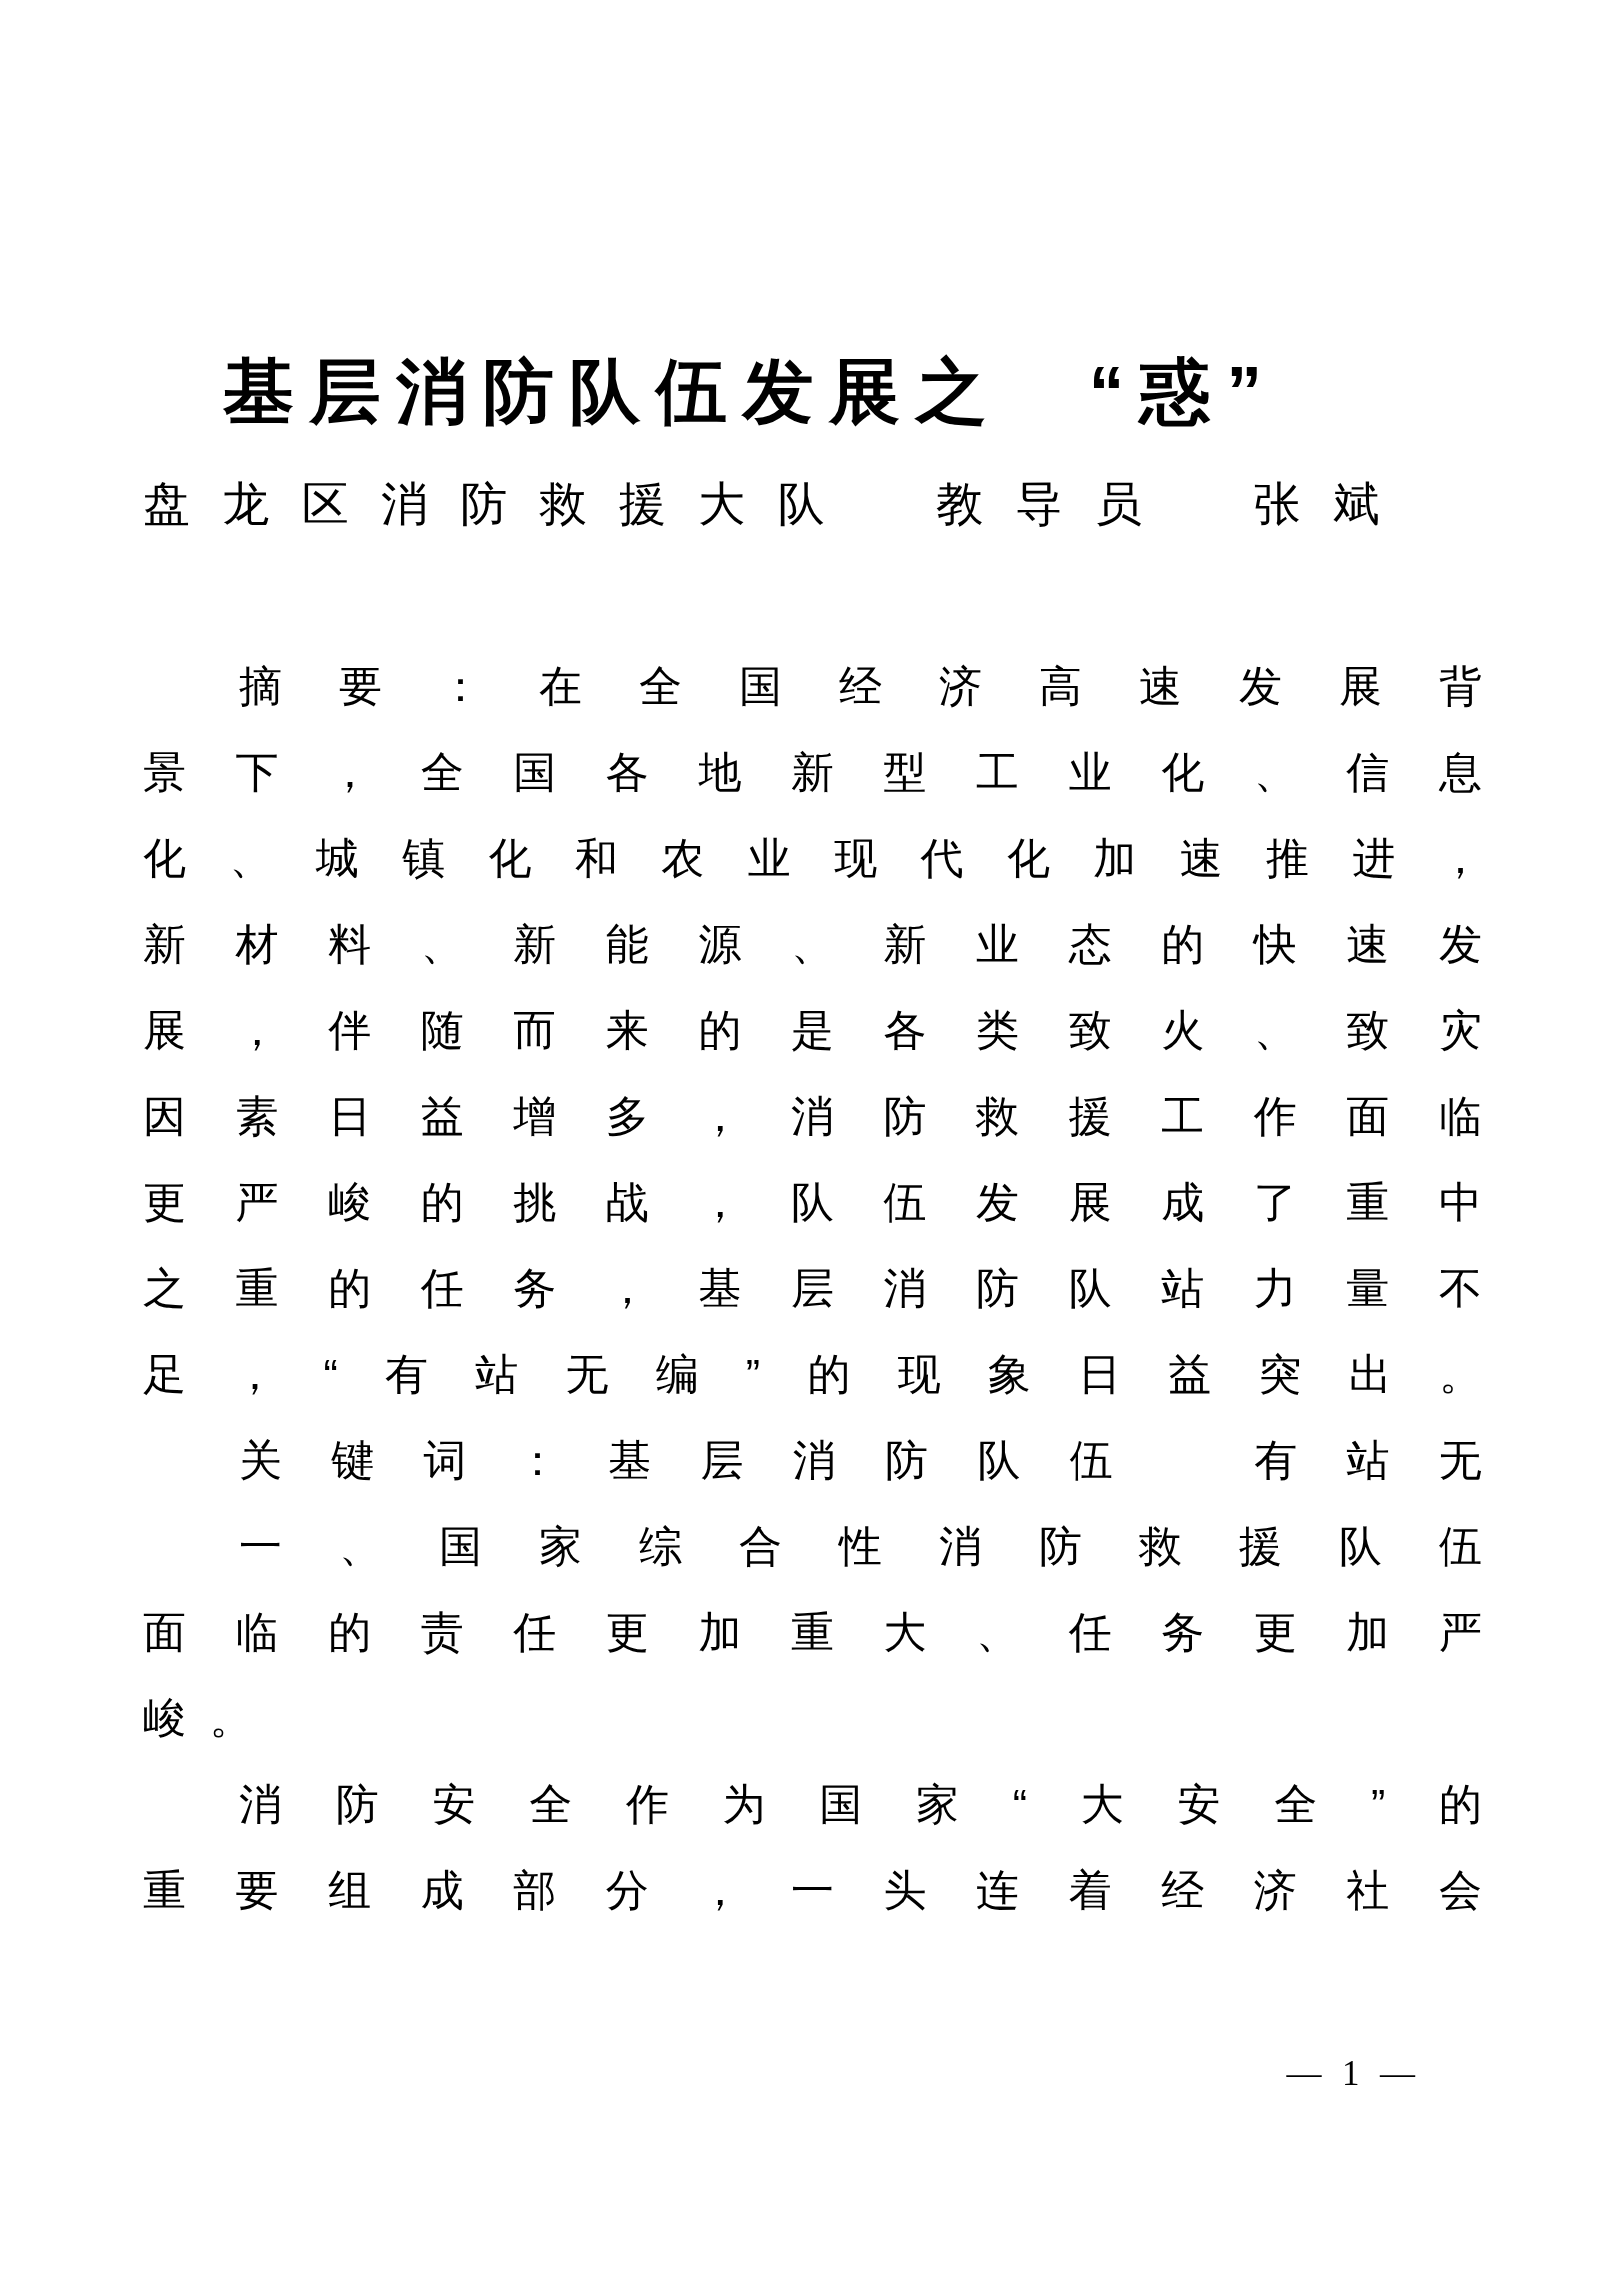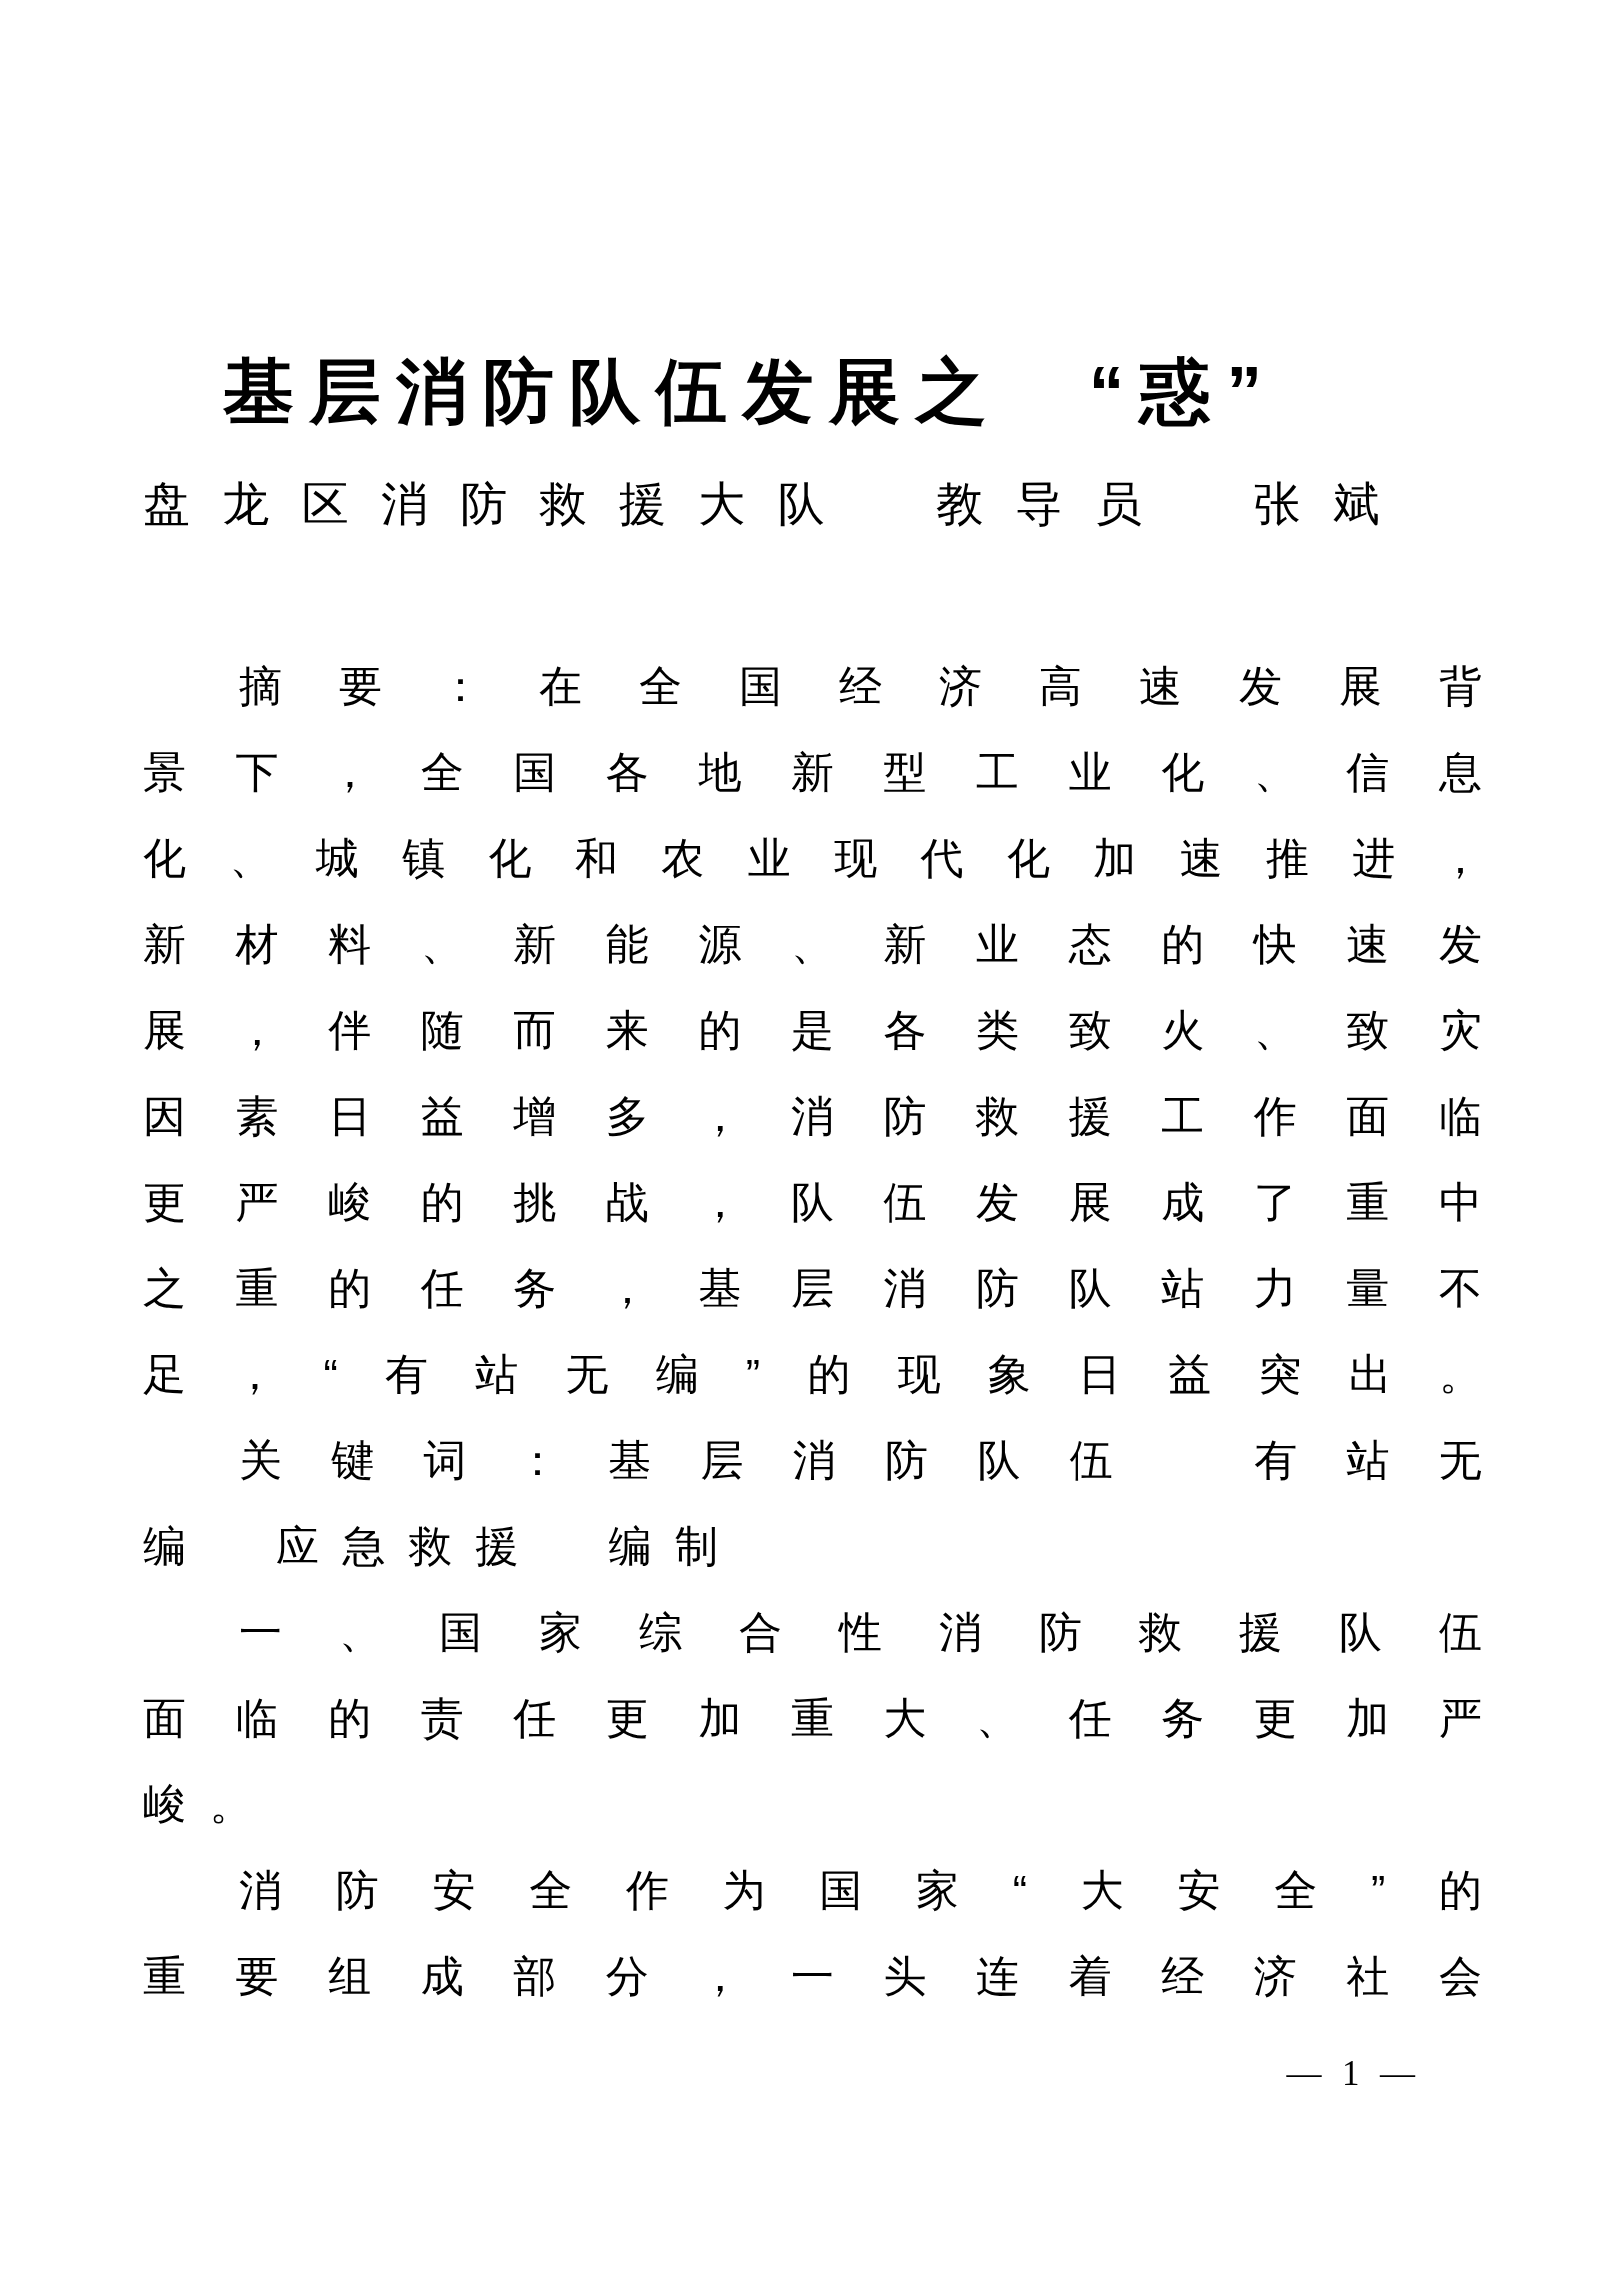--- a/index.html
+++ b/index.html
@@ -69,21 +69,20 @@
       <div class="line spread ind1"><span>摘</span><span>要</span><span>：</span><span>在</span><span>全</span><span>国</span><span>经</span><span>济</span><span>高</span><span>速</span><span>发</span><span>展</span><span>背</span></div>
       <div class="line spread"><span>景</span><span>下</span><span>，</span><span>全</span><span>国</span><span>各</span><span>地</span><span>新</span><span>型</span><span>工</span><span>业</span><span>化</span><span>、</span><span>信</span><span>息</span></div>
       <div class="line spread"><span>化</span><span>、</span><span>城</span><span>镇</span><span>化</span><span>和</span><span>农</span><span>业</span><span>现</span><span>代</span><span>化</span><span>加</span><span>速</span><span>推</span><span>进</span><span>，</span></div>
       <div class="line spread"><span>新</span><span>材</span><span>料</span><span>、</span><span>新</span><span>能</span><span>源</span><span>、</span><span>新</span><span>业</span><span>态</span><span>的</span><span>快</span><span>速</span><span>发</span></div>
       <div class="line spread"><span>展</span><span>，</span><span>伴</span><span>随</span><span>而</span><span>来</span><span>的</span><span>是</span><span>各</span><span>类</span><span>致</span><span>火</span><span>、</span><span>致</span><span>灾</span></div>
       <div class="line spread"><span>因</span><span>素</span><span>日</span><span>益</span><span>增</span><span>多</span><span>，</span><span>消</span><span>防</span><span>救</span><span>援</span><span>工</span><span>作</span><span>面</span><span>临</span></div>
       <div class="line spread"><span>更</span><span>严</span><span>峻</span><span>的</span><span>挑</span><span>战</span><span>，</span><span>队</span><span>伍</span><span>发</span><span>展</span><span>成</span><span>了</span><span>重</span><span>中</span></div>
       <div class="line spread"><span>之</span><span>重</span><span>的</span><span>任</span><span>务</span><span>，</span><span>基</span><span>层</span><span>消</span><span>防</span><span>队</span><span>站</span><span>力</span><span>量</span><span>不</span></div>
       <div class="line spread"><span>足</span><span>，</span><span>“</span><span>有</span><span>站</span><span>无</span><span>编</span><span>”</span><span>的</span><span>现</span><span>象</span><span>日</span><span>益</span><span>突</span><span>出</span><span>。</span></div>
       <div class="line spread ind1"><span>关</span><span>键</span><span>词</span><span>：</span><span>基</span><span>层</span><span>消</span><span>防</span><span>队</span><span>伍</span><span>　</span><span>有</span><span>站</span><span>无</span></div>
-      <div class="line plain">编　应急救援　编制</div>
       <div class="line spread ind1"><span>一</span><span>、</span><span>国</span><span>家</span><span>综</span><span>合</span><span>性</span><span>消</span><span>防</span><span>救</span><span>援</span><span>队</span><span>伍</span></div>
       <div class="line spread"><span>面</span><span>临</span><span>的</span><span>责</span><span>任</span><span>更</span><span>加</span><span>重</span><span>大</span><span>、</span><span>任</span><span>务</span><span>更</span><span>加</span><span>严</span></div>
       <div class="line plain">峻。</div>
       <div class="line spread ind1"><span>消</span><span>防</span><span>安</span><span>全</span><span>作</span><span>为</span><span>国</span><span>家</span><span>“</span><span>大</span><span>安</span><span>全</span><span>”</span><span>的</span></div>
       <div class="line spread"><span>重</span><span>要</span><span>组</span><span>成</span><span>部</span><span>分</span><span>，</span><span>一</span><span>头</span><span>连</span><span>着</span><span>经</span><span>济</span><span>社</span><span>会</span></div>
     </div>
 
   <div class="page-number">— 1 —</div>
 
 </div>

